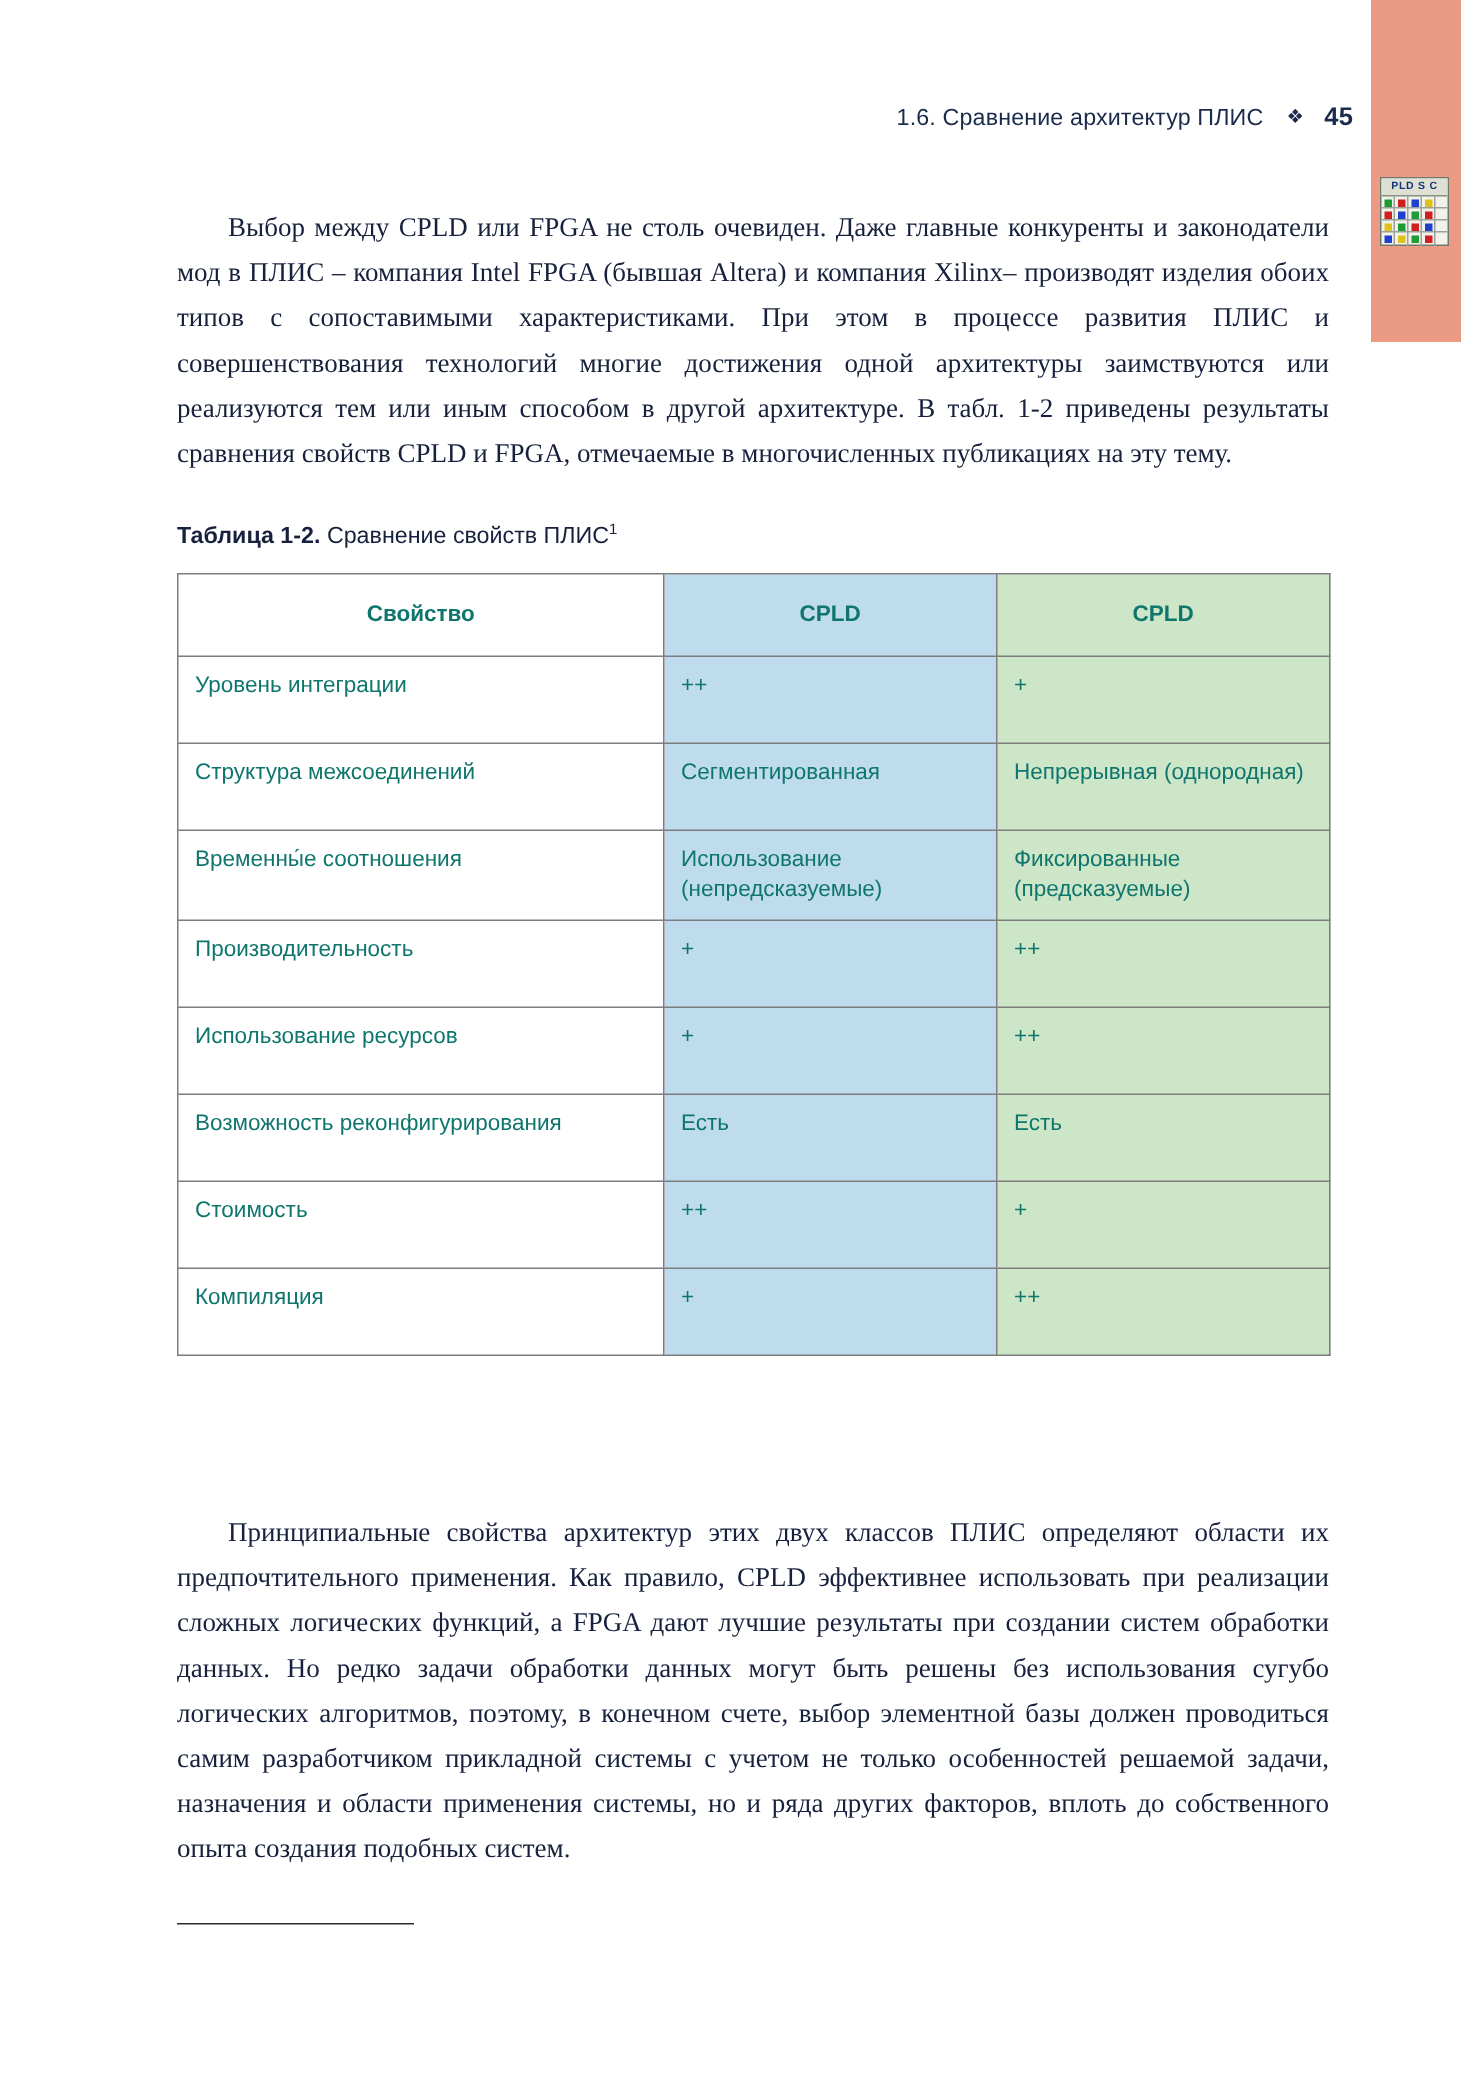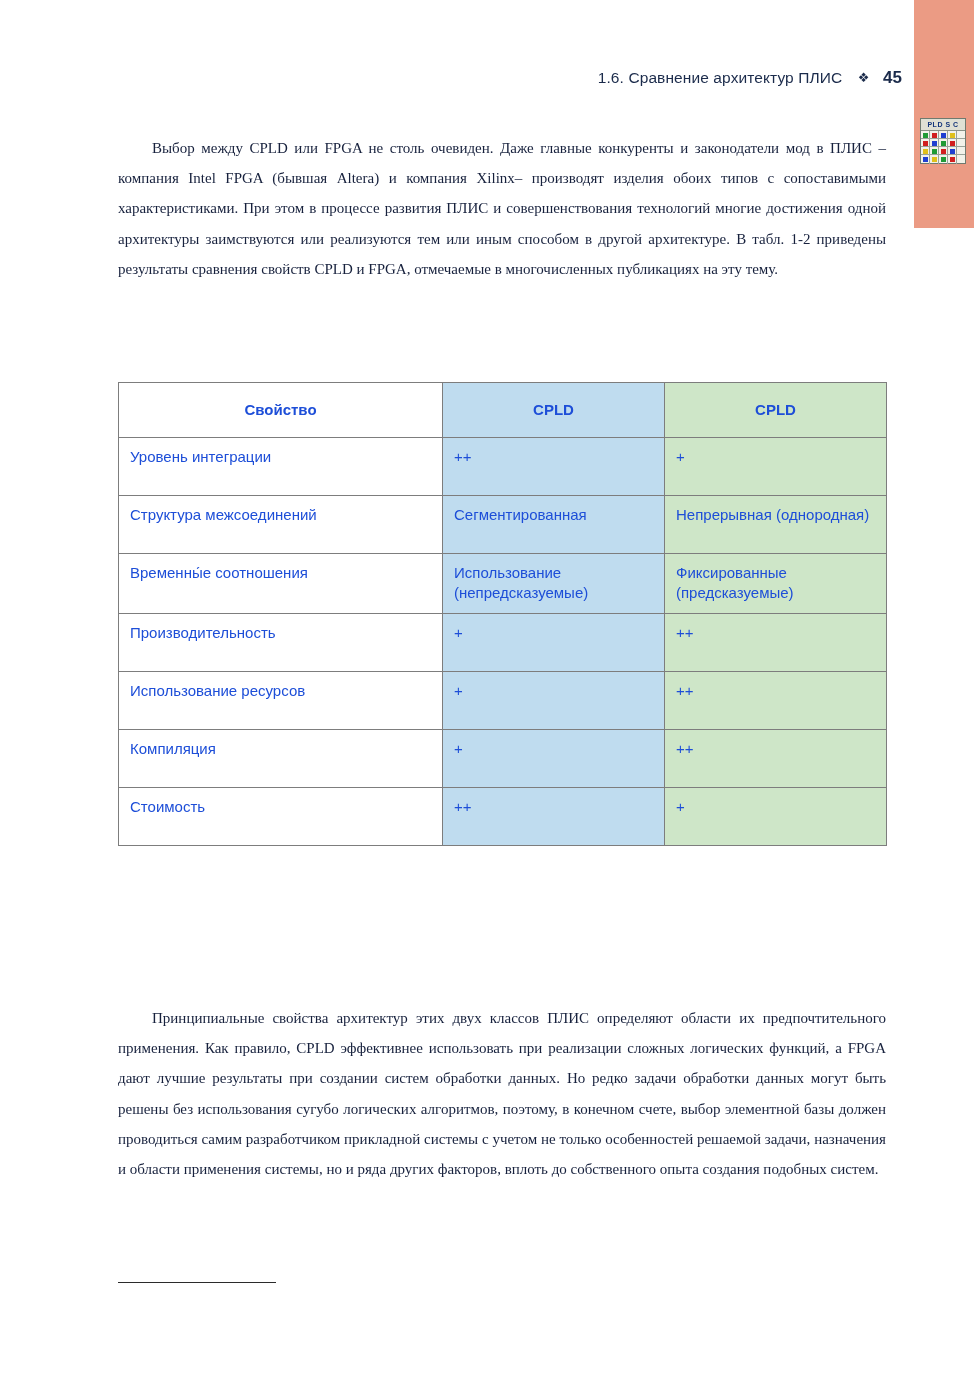--- a/index.html
+++ b/index.html
@@ -93,21 +93,21 @@
   }
   .chip-logo .chip-grid .vl {
     position: absolute;
     top: 0; bottom: 0;
     width: 1px;
     background: #9aa39a;
   }
   
   .para {
     position: absolute;
-    font-size: 15px;
+    font-size: 18px;
     line-height: 30.2px;
     text-align: justify;
     text-align-last: left;
     color: #17213d;
   }
   .para .indent { display: inline-block; width: 34px; }
   #para-1 {
     top: 118px;
     left: 118px;
     width: 768px;
@@ -133,21 +133,21 @@
     position: absolute;
     top: 382px;
     left: 118px;
     width: 768px;
   }
   table.cmp {
     border-collapse: collapse;
     width: 768px;
     font-family: "Liberation Sans", sans-serif;
     font-size: 15px;
-    color: #1d4ed8;
+    color: #0f766e;
     table-layout: fixed;
   }
   table.cmp th, table.cmp td {
     border: 1px solid #7d7d7d;
     padding: 9px 11px 10px 11px;
     vertical-align: top;
     line-height: 20px;
   }
   table.cmp col.c1 { width: 324px; }
   table.cmp col.c2 { width: 222px; }
@@ -235,20 +235,23 @@
       <div class="cell" style="left:29px; top:18px; background:#1f3fd1"></div>
       <div class="cell" style="left:2px;  top:26px; background:#1f3fd1"></div>
       <div class="cell" style="left:11px; top:26px; background:#e0c01a"></div>
       <div class="cell" style="left:20px; top:26px; background:#1f9b35"></div>
       <div class="cell" style="left:29px; top:26px; background:#d11f1f"></div>
     </div>
   </div>
 
   <p class="para" id="para-1"><span class="indent"></span><span>Выбор между CPLD или FPGA не столь очевиден. Даже главные конкуренты и законодатели мод в ПЛИС – компания Intel FPGA (бывшая Altera) и компания Xilinx– производят изделия обоих типов с сопоставимыми характеристиками. При этом в процессе развития ПЛИС и совершенствования технологий многие достижения одной архитектуры заимствуются или реализуются тем или иным способом в другой архитектуре. В табл. 1-2 приведены результаты сравнения свойств CPLD и FPGA, отмечаемые в многочисленных публикациях на эту тему.</span></p>
 
+  <div class="table-caption">
+    <b>Таблица 1-2.</b><span> Сравнение свойств ПЛИС</span><sup>1</sup>
+  </div>
 
   <div class="tbl-wrap">
     <table class="cmp">
       <colgroup>
         <col class="c1">
           <col class="c2">
           <col class="c3">
       </colgroup>
       <thead>
         <tr>
@@ -277,29 +280,34 @@
           <td class="prop">Производительность</td>
           <td class="fpga">+</td>
           <td class="cpld">++</td>
         </tr>
         <tr>
           <td class="prop">Использование ресурсов</td>
           <td class="fpga">+</td>
           <td class="cpld">++</td>
         </tr>
         <tr>
+          <td class="prop">Возможность реконфигурирования</td>
+          <td class="fpga">Есть</td>
+          <td class="cpld">Есть</td>
+        </tr>
+        <tr>
+          <td class="prop">Стоимость</td>
+          <td class="fpga">++</td>
+          <td class="cpld">+</td>
+        </tr>
+        <tr>
           <td class="prop">Компиляция</td>
           <td class="fpga">+</td>
           <td class="cpld">++</td>
         </tr>
-        <tr>
-          <td class="prop">Стоимость</td>
-          <td class="fpga">++</td>
-          <td class="cpld">+</td>
-        </tr>
       </tbody>
     </table>
   </div>
 
   <p class="para" id="para-2"><span class="indent"></span><span>Принципиальные свойства архитектур этих двух классов ПЛИС определяют области их предпочтительного применения. Как правило, CPLD эффективнее использовать при реализации сложных логических функций, а FPGA дают лучшие результаты при  создании систем обработки данных. Но редко задачи обработки данных могут быть решены без использования сугубо логических алгоритмов, поэтому, в конечном счете, выбор элементной базы должен проводиться самим разработчиком прикладной системы с учетом не только особенностей решаемой задачи, назначения и области применения системы, но и ряда других факторов, вплоть до собственного опыта создания подобных систем.</span></p>
 
   <div class="footnote-rule"></div>
 
 </div>
 

